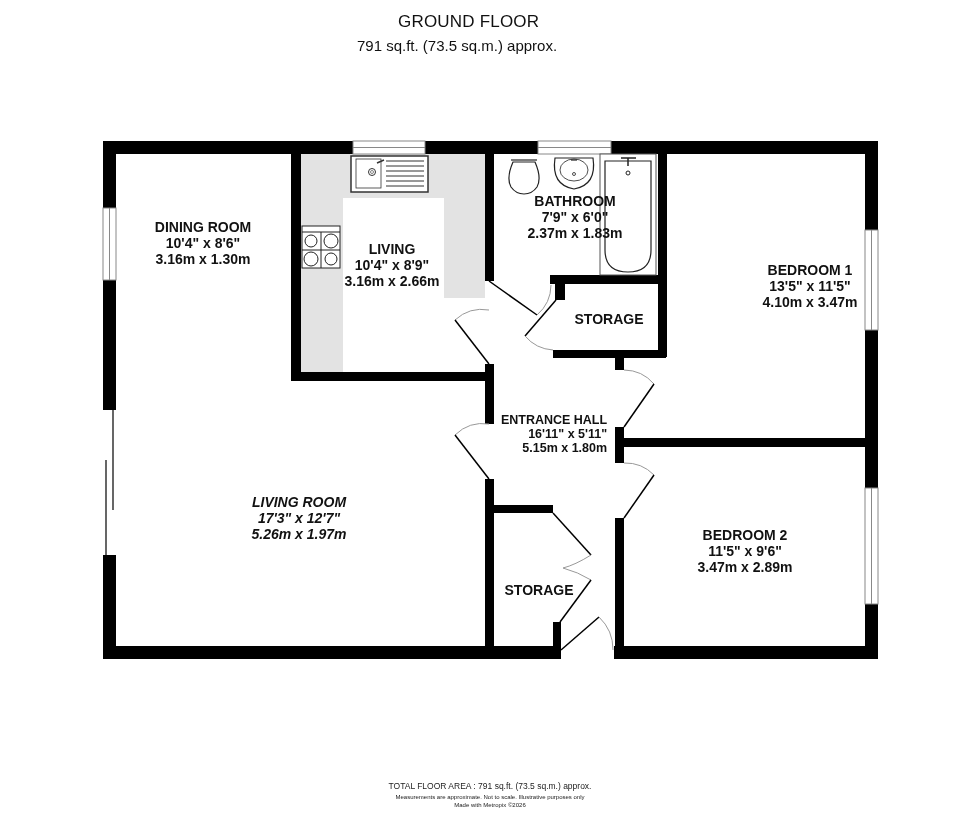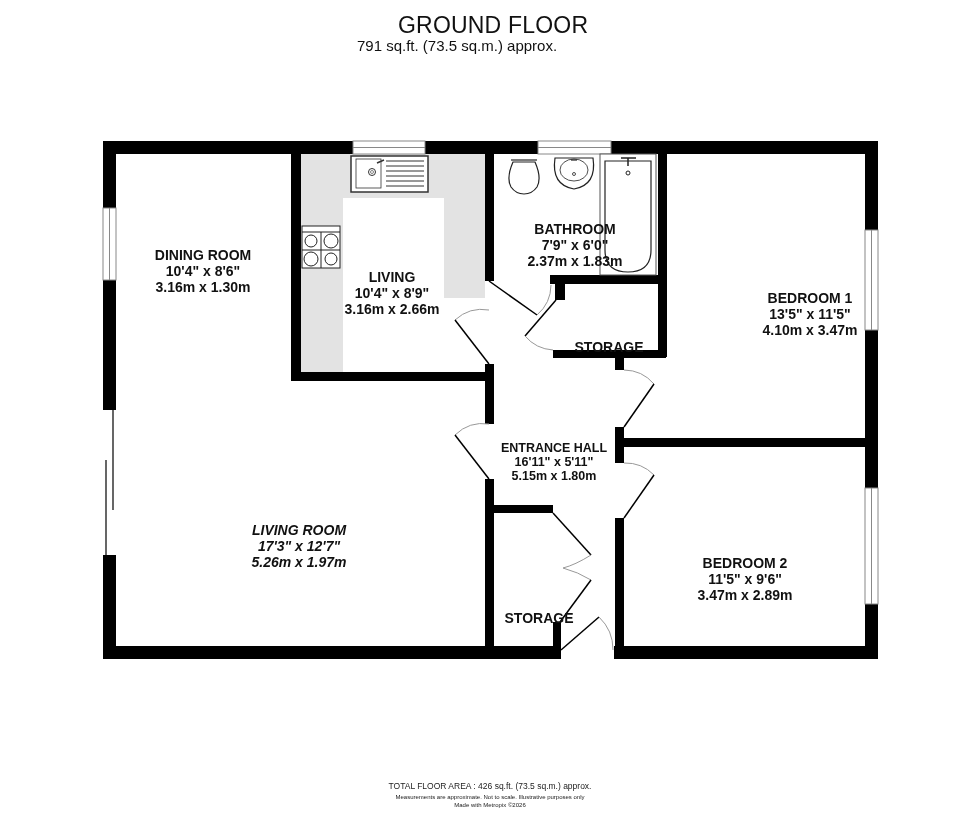--- a/index.html
+++ b/index.html
@@ -1,22 +1,22 @@
 <!DOCTYPE html>
 <html><head>
 <meta charset="utf-8">
 <style>
   html, body { margin: 0; padding: 0; background: #ffffff; }
   body { width: 980px; height: 840px; position: relative; overflow: hidden; font-family: "Liberation Sans", sans-serif; color: #111; }
   .header { position: absolute; left: 0; top: 8px; width: 980px; text-align: center; }
-  .header .title { position: absolute; left: 398px; top: 4px; font-size: 23px; color: #111; letter-spacing: 0.2px; white-space: nowrap; }
+  .header .title { position: absolute; left: 398px; top: 4px; font-size: 17px; color: #111; letter-spacing: 0.2px; white-space: nowrap; }
   .header .area { position: absolute; left: 357px; top: 29px; font-size: 15px; color: #111; white-space: nowrap; }
   svg.plan { position: absolute; left: 0; top: 0; }
   .label { position: absolute; text-align: center; font-weight: bold; font-size: 14px; line-height: 16px; color: #111; white-space: nowrap; transform: translateX(-50%); }
-  .label .name { display: block; margin-top: 28px; }
+  .label .name { display: block; }
   .label .dim { display: block; }
   .footer { position: absolute; left: 0; width: 980px; text-align: center; color: #222; }
   .footer .total { position: absolute; top: 781px; left: 0; width: 980px; font-size: 8.5px; }
   .footer .note { position: absolute; top: 794px; left: 0; width: 980px; font-size: 6px; }
   .footer .made { position: absolute; top: 802px; left: 0; width: 980px; font-size: 6px; }
 </style>
 </head>
 <body>
 
 <div class="header">
@@ -192,21 +192,21 @@
 <div class="label" style="left:810px; top:262px;">
   <span class="name">BEDROOM 1</span>
   <span class="dim">13'5"  x 11'5"</span>
   <span class="dim">4.10m  x 3.47m</span>
 </div>
 
 <div class="label" style="left:609px; top:311px;">
   <span class="name">STORAGE</span>
 </div>
 
-<div class="label" style="left:554px; top:413px; font-size:12.5px; line-height:14px;">
+<div class="label" style="left:554px; top:413px; font-size:12.5px; line-height:14px;text-align:right;">
   <span class="name">ENTRANCE HALL</span>
   <span class="dim">16'11"  x 5'11"</span>
   <span class="dim">5.15m  x 1.80m</span>
 </div>
 
 <div class="label" style="left:299px; top:494px;font-style:italic;">
   <span class="name">LIVING ROOM</span>
   <span class="dim">17'3"  x 12'7"</span>
   <span class="dim">5.26m  x 1.97m</span>
 </div>
@@ -215,16 +215,16 @@
   <span class="name">BEDROOM 2</span>
   <span class="dim">11'5"  x 9'6"</span>
   <span class="dim">3.47m  x 2.89m</span>
 </div>
 
 <div class="label" style="left:539px; top:582px;">
   <span class="name">STORAGE</span>
 </div>
 
 <div class="footer">
-  <div class="total">TOTAL FLOOR AREA : 426 sq.ft. (73.5 sq.m.) approx.</div>
+  <div class="total">TOTAL FLOOR AREA : 791 sq.ft. (73.5 sq.m.) approx.</div>
   <div class="note">Measurements are approximate.  Not to scale.  Illustrative purposes only</div>
   <div class="made">Made with Metropix ©2026</div>
 </div>
 
 </body></html>

